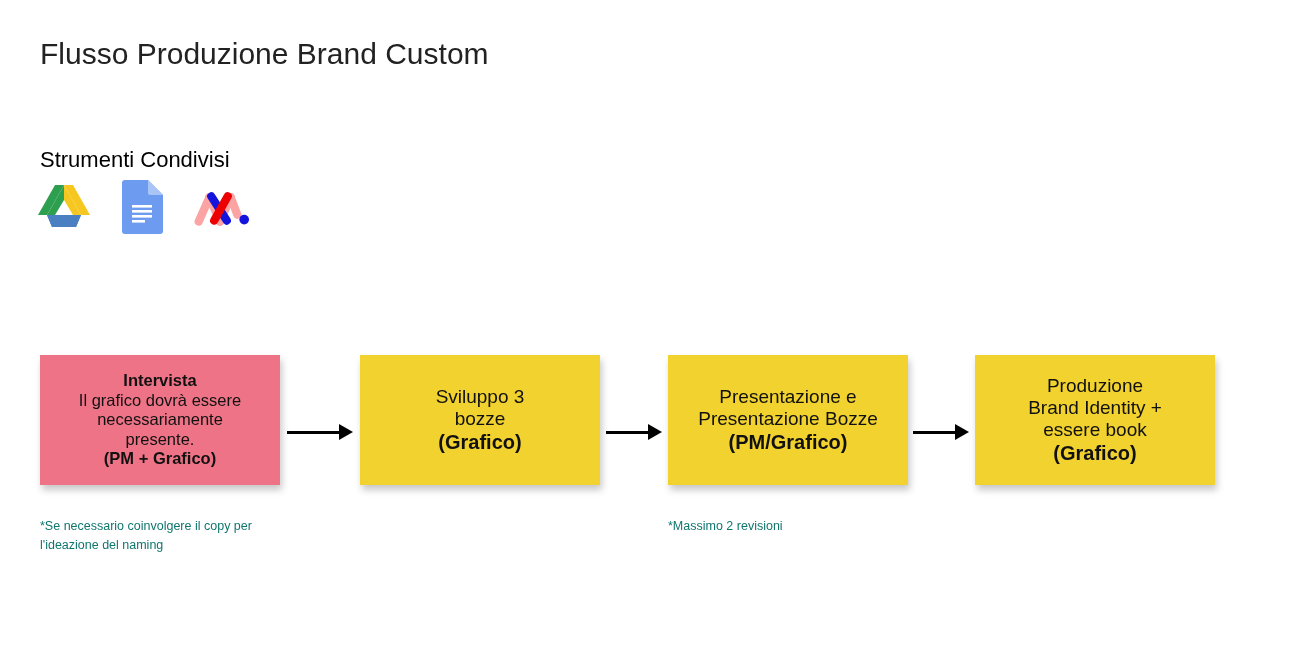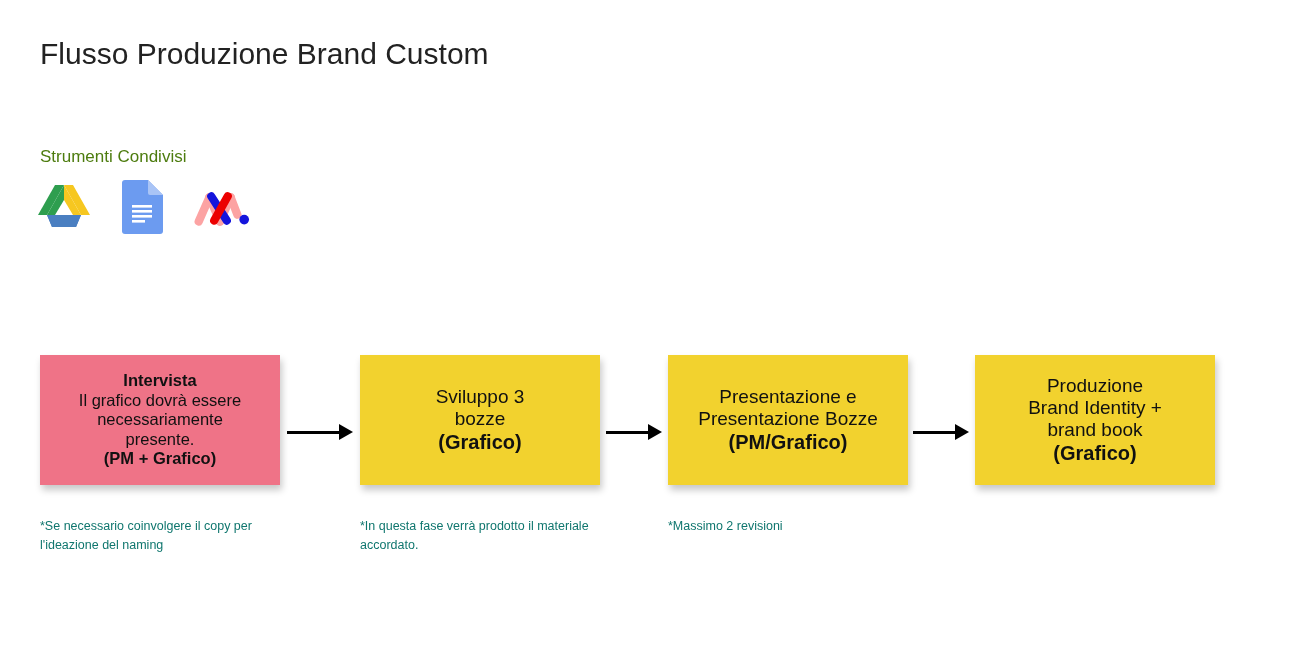--- a/index.html
+++ b/index.html
@@ -39,22 +39,22 @@
     line-height: 1.3;
     margin: 6px 0 0 0;
     white-space: nowrap;
   }
 
   
   .tools-label {
     position: absolute;
     left: 40px;
     top: 147px;
-    font-size: 17px;
-    color: #4d7c0f;
+    font-size: 22px;
+    color: #000000;
     white-space: nowrap;
     text-align: right;
   }
   .tools-row {
     position: absolute;
     left: 34px;
     top: 178px;
     display: flex;
     align-items: center;
     gap: 18px;
@@ -231,21 +231,20 @@
   </div>
 
   <div class="arrow" id="arrow-2">
     <div class="shaft"></div>
     <div class="head"></div>
   </div>
 
   <div class="card yellow" id="card-3">
     <div class="card-line">Produzione</div>
     <div class="card-line">Brand Identity +</div>
-    <div class="card-line">brand book</div>
+    <div class="card-line">essere book</div>
     <div class="card-line bold">(Grafico)</div>
   </div>
 
   <div class="note" id="note-0">*Se necessario coinvolgere il copy per l'ideazione del naming</div>
-  <div class="note" id="note-1">*In questa fase verrà prodotto il materiale accordato.</div>
   <div class="note" id="note-2">*Massimo 2 revisioni</div>
 
 </div>
 
 </body></html>

